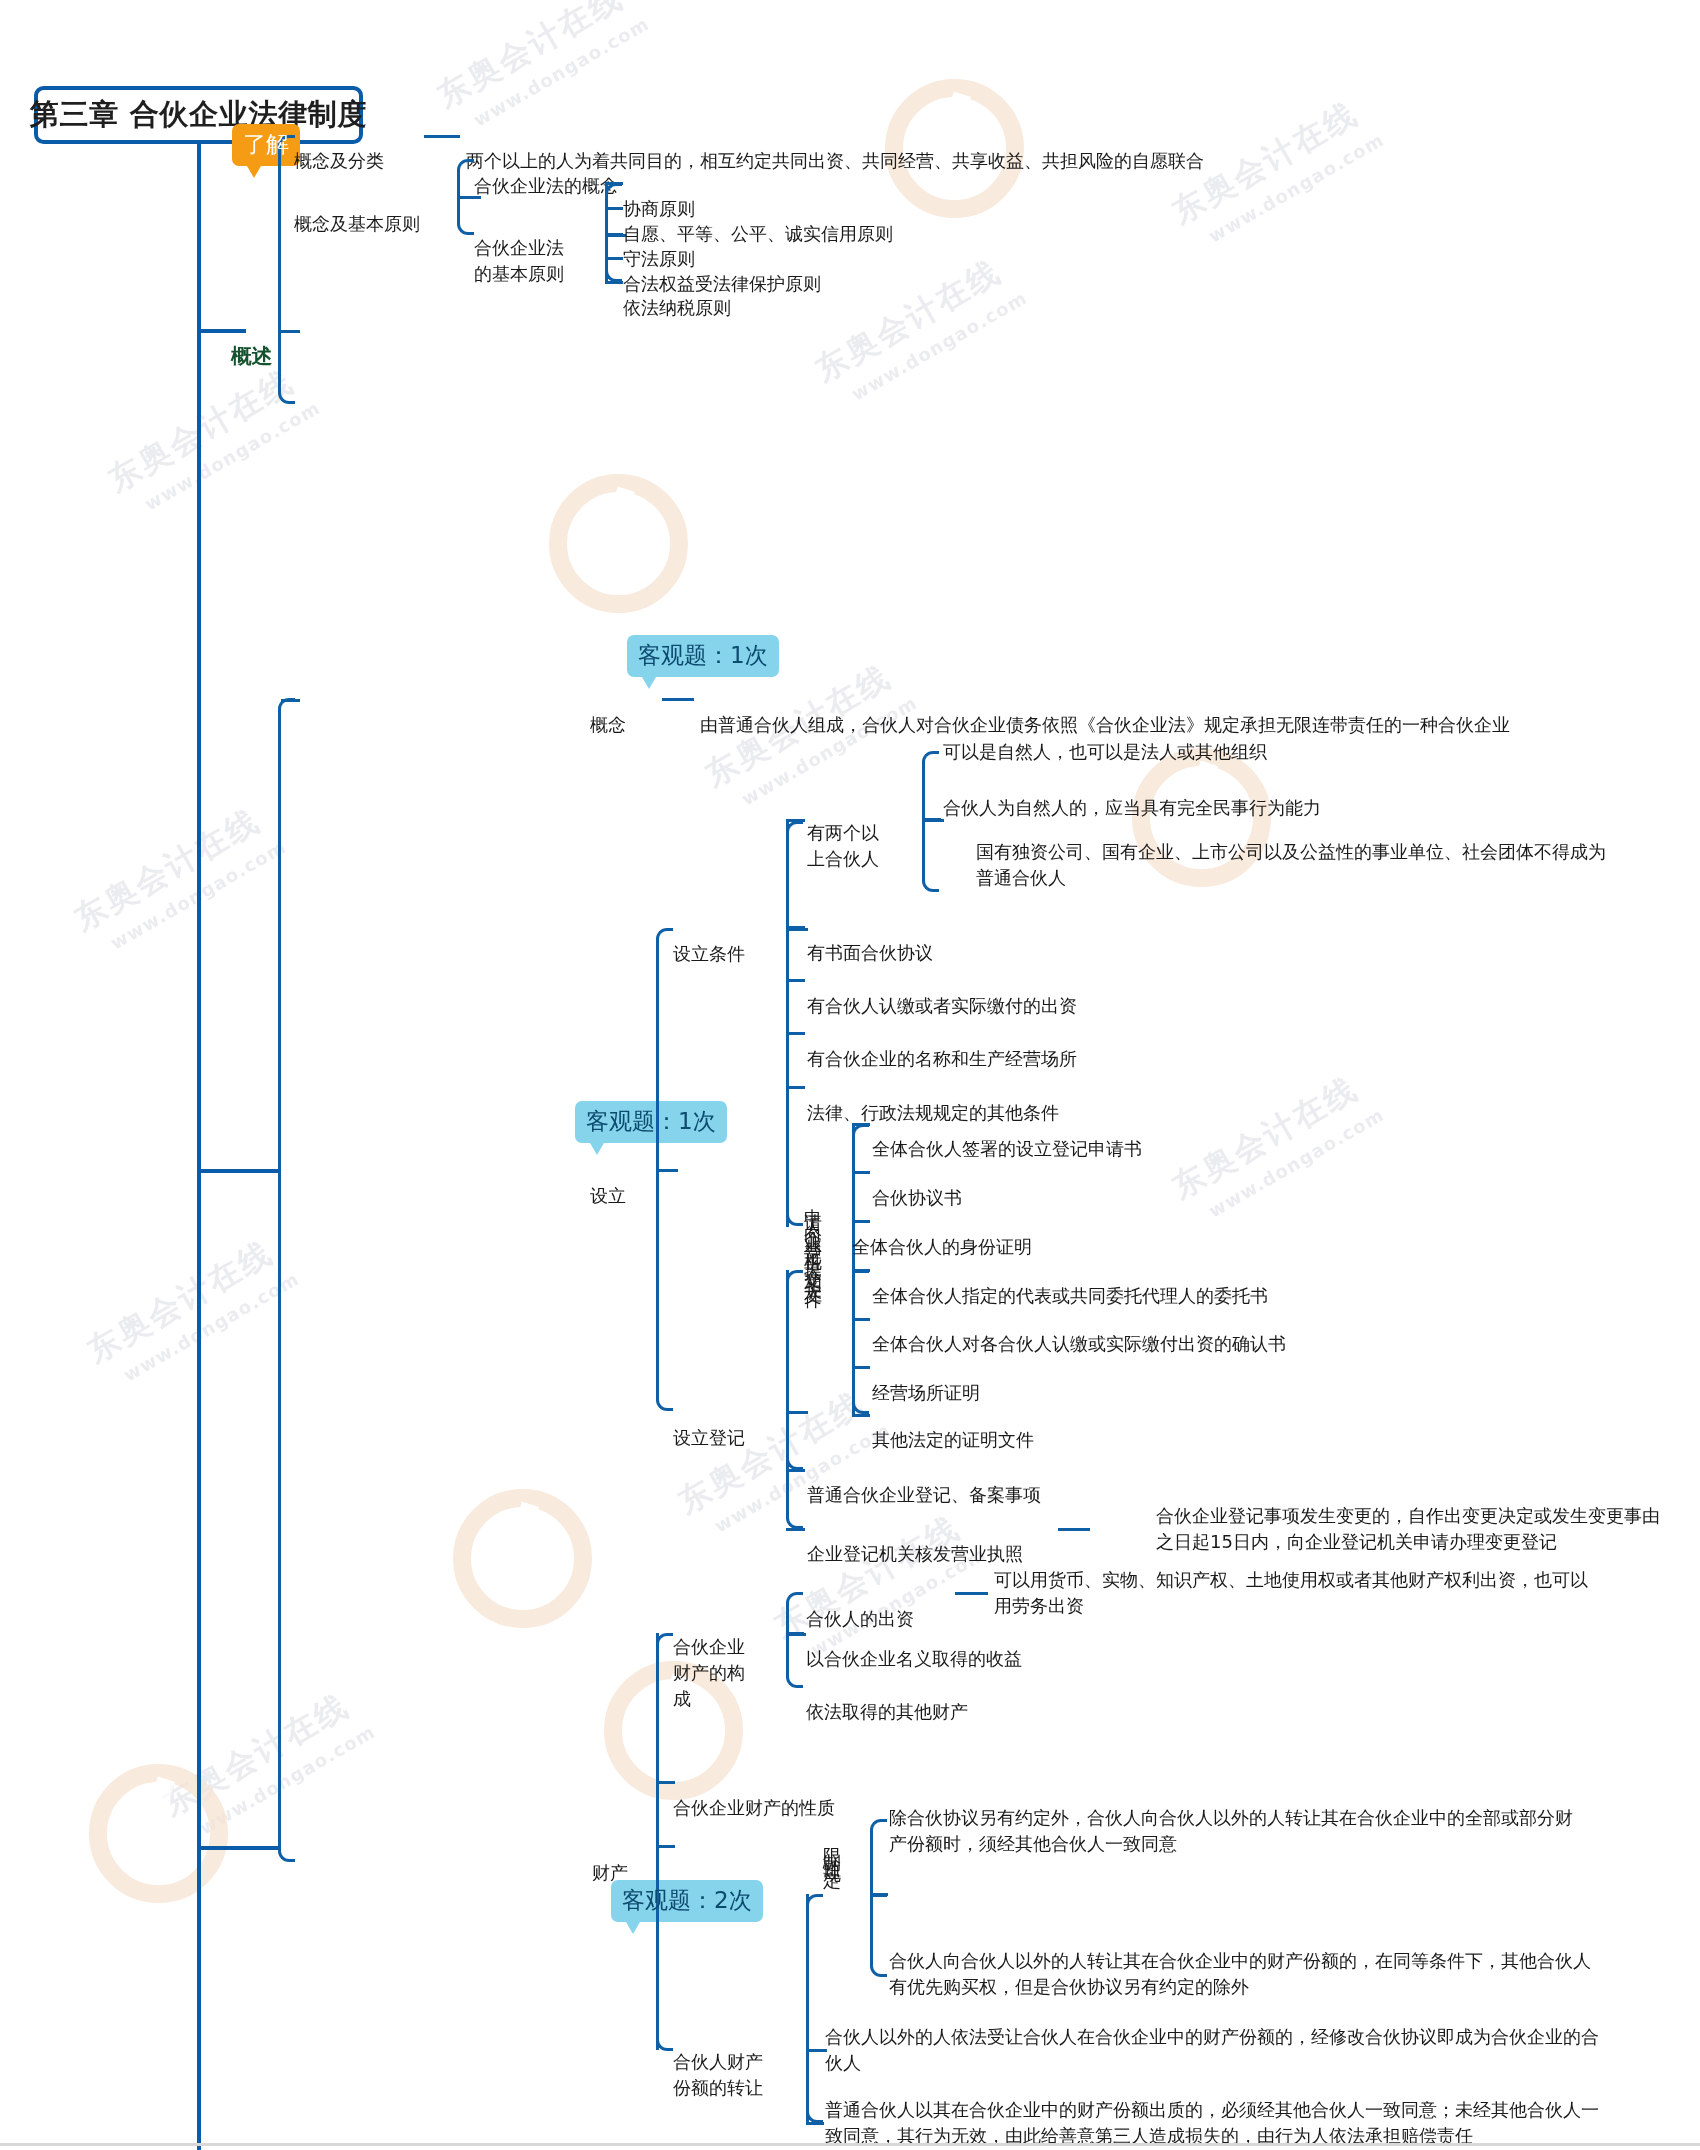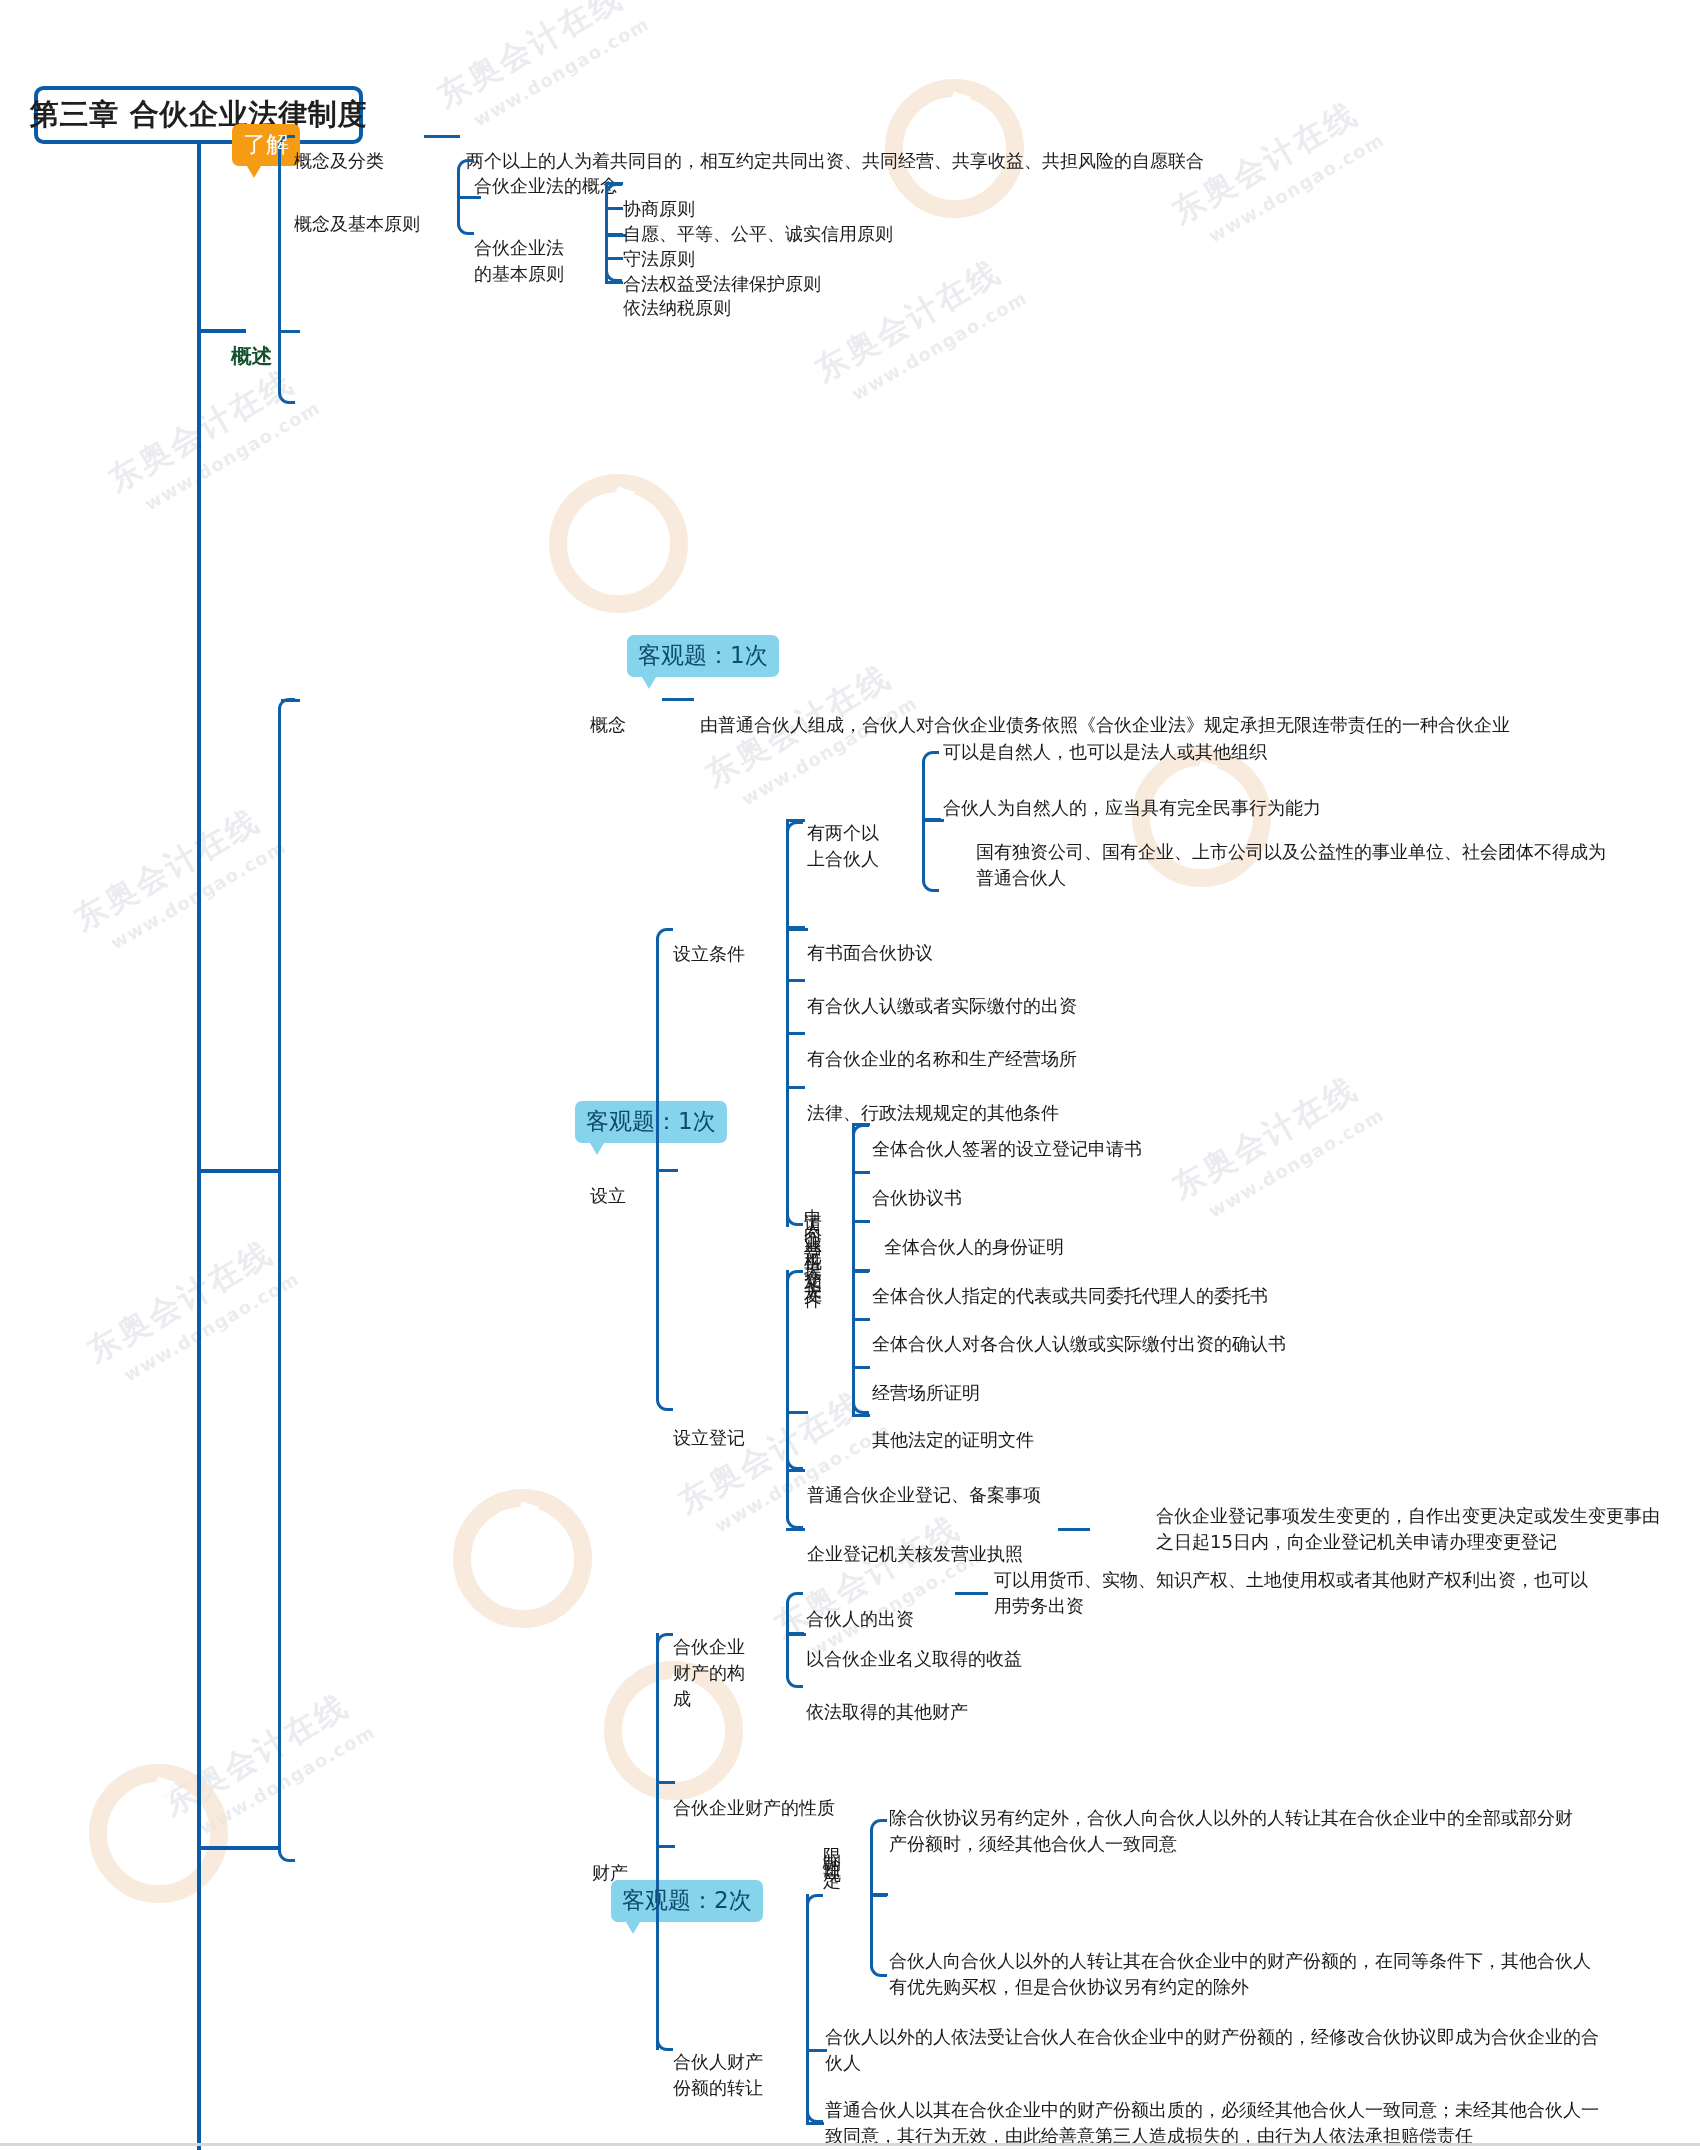--- a/index.html
+++ b/index.html
@@ -316,21 +316,21 @@
   <div class="hline thin" style="left:852px;top:1220px;width:18px;"></div>
   <div class="hline thin" style="left:852px;top:1269px;width:18px;"></div>
   <div class="hline thin" style="left:852px;top:1318px;width:18px;"></div>
   <div class="hline thin" style="left:852px;top:1366px;width:18px;"></div>
   <div class="hline thin" style="left:852px;top:1414px;width:18px;"></div>
 
   <div class="node" style="left:872px;top:1110px;">
     <span>全体合伙人签署的设立登记申请书</span></div>
   <div class="node" style="left:872px;top:1159px;">
     <span>合伙协议书</span></div>
-  <div class="node" style="left:884px;top:1208px;">
+  <div class="node" style="left:852px;top:1208px;">
     <span>全体合伙人的身份证明</span></div>
   <div class="node" style="left:872px;top:1257px;">
     <span>全体合伙人指定的代表或共同委托代理人的委托书</span></div>
   <div class="node" style="left:872px;top:1305px;">
     <span>全体合伙人对各合伙人认缴或实际缴付出资的确认书</span></div>
   <div class="node" style="left:872px;top:1354px;">
     <span>经营场所证明</span></div>
   <div class="node" style="left:872px;top:1401px;">
     <span>其他法定的证明文件</span></div>
 

